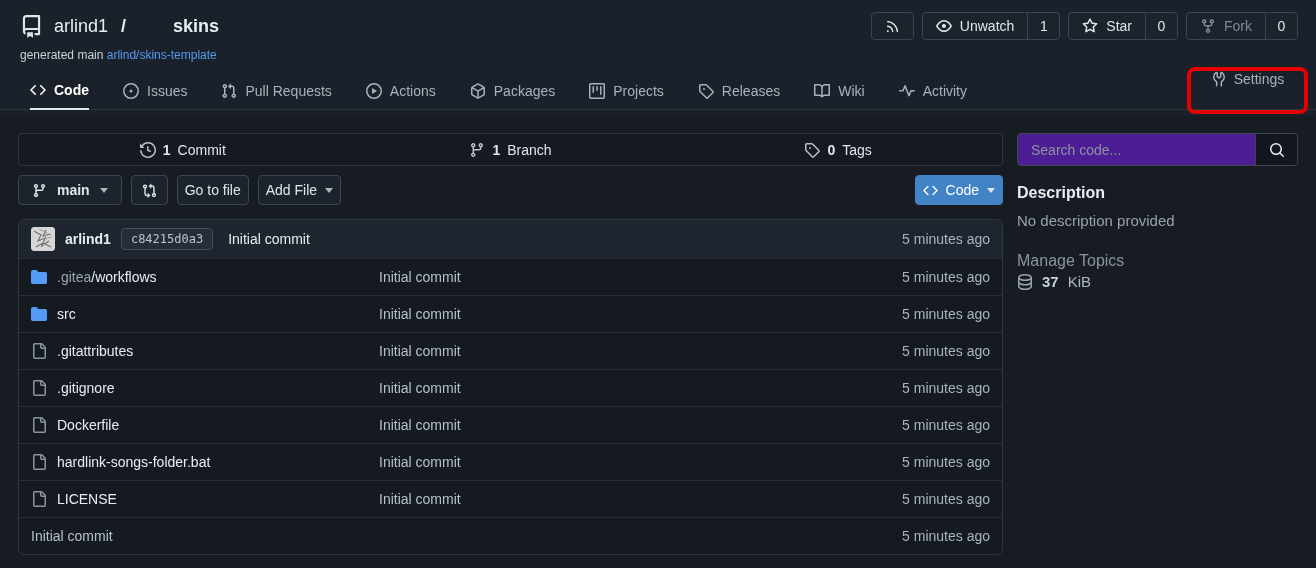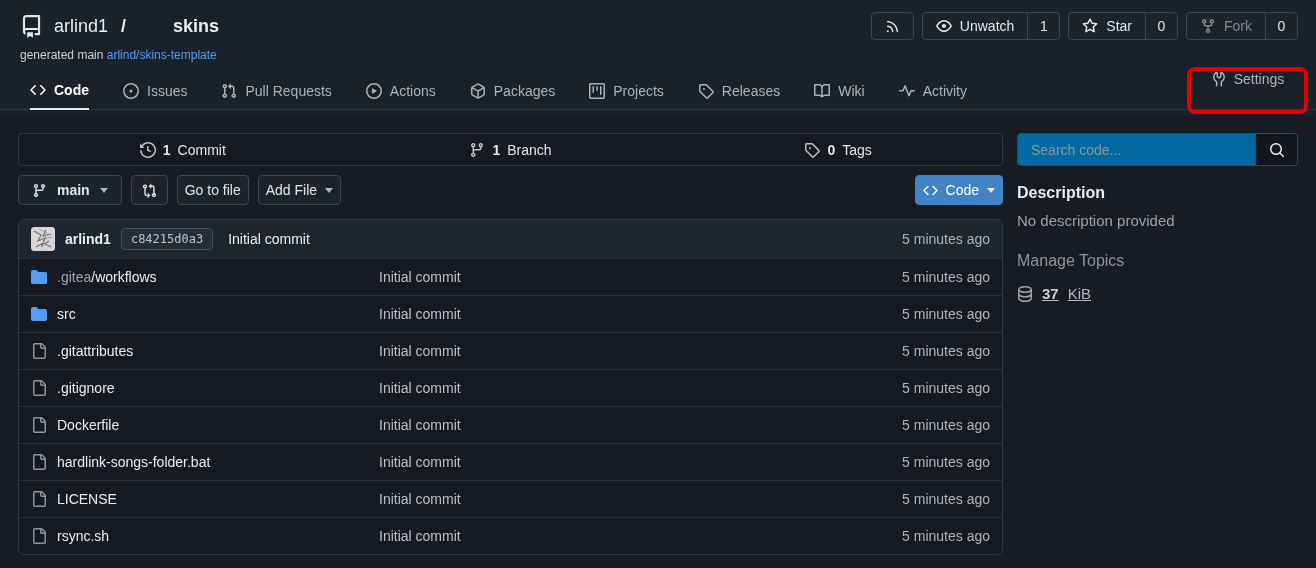--- a/index.html
+++ b/index.html
@@ -95,31 +95,31 @@
   .fname { flex:0 0 348px; display:flex; align-items:flex-end; gap:10px; cursor:pointer; }
   .fname .dim { color:#9aa4af; }
   .fname .mainpart { color:#e6edf3; }
   .folder-ic { color:#539bf5; }
   .file-ic { color:#8b949e; }
   .fmsg { flex:1; color:#b6c0ca; cursor:pointer; }
   .ftime { flex:0 0 140px; text-align:right; color:#a9b4bf; }
 
   
   .sidebar { flex:1; min-width:0; }
-  .search-row { display:flex; height:33px; border:1px solid #3d454f; border-radius:4px; overflow:hidden; background:#0369a1; }
+  .search-row { display:flex; height:33px; border:1px solid #3d454f; border-radius:4px; overflow:hidden; background:#4c1d95; }
   .search-input {
     flex:1; background:transparent; border:none; outline:none;
     color:#dfe5eb; padding:0 13px; font-size:14px; font-family:"Liberation Sans", sans-serif;
   }
   .search-input::placeholder { color:#8b949e; }
   .search-btn { width:42px; display:flex; align-items:center; justify-content:center; border-left:1px solid #3d454f; color:#e6edf3; cursor:pointer; background:#13171d; }
   .desc-title { margin-top:18px; font-size:16px; font-weight:700; }
   .desc-text { margin-top:10px; font-size:15px; color:#98a1ab; }
   .manage-topics { margin-top:23px; font-size:16px; color:#8b949e; cursor:pointer; }
-  .size-row { margin-top:15px; display:flex; align-items:center; gap:9px; color:#adb8c2; font-size:15px;text-decoration:underline; }
+  .size-row { margin-top:3px; display:flex; align-items:center; gap:9px; color:#adb8c2; font-size:15px; }
   .size-row svg { color:#9aa4ae; }
   .size-val { font-weight:700; color:#c6d0da; }
 </style>
 </head>
 <body>
 
 <div class="header">
   <div class="header-top">
     <div class="repo-title">
       <svg width="23" height="23" viewBox="0 0 16 16" fill="#dfe5eb">
@@ -388,26 +388,20 @@
           <svg class="file-ic" width="16" height="16" viewBox="0 0 16 16" fill="currentColor">
               <path d="M2 1.75C2 .784 2.784 0 3.75 0h6.586c.464 0 .909.184 1.237.513l2.914 2.914c.329.328.513.773.513 1.237v9.586A1.75 1.75 0 0 1 13.25 16h-9.5A1.75 1.75 0 0 1 2 14.25Zm1.75-.25a.25.25 0 0 0-.25.25v12.5c0 .138.112.25.25.25h9.5a.25.25 0 0 0 .25-.25V6h-2.75A1.75 1.75 0 0 1 9 4.25V1.5Zm6.75.062V4.25c0 .138.112.25.25.25h2.688l-.011-.013-2.914-2.914-.013-.011Z"></path>
             </svg>
           <span><span class="dim"></span><span class="mainpart">LICENSE</span></span>
         </div>
         <div class="fmsg">Initial commit</div>
         <div class="ftime">5 minutes ago</div>
       </div>
 
       <div class="file-row">
-        <div class="fname">
-          <svg class="file-ic" width="16" height="16" viewBox="0 0 16 16" fill="currentColor">
-              <path d="M2 1.75C2 .784 2.784 0 3.75 0h6.586c.464 0 .909.184 1.237.513l2.914 2.914c.329.328.513.773.513 1.237v9.586A1.75 1.75 0 0 1 13.25 16h-9.5A1.75 1.75 0 0 1 2 14.25Zm1.75-.25a.25.25 0 0 0-.25.25v12.5c0 .138.112.25.25.25h9.5a.25.25 0 0 0 .25-.25V6h-2.75A1.75 1.75 0 0 1 9 4.25V1.5Zm6.75.062V4.25c0 .138.112.25.25.25h2.688l-.011-.013-2.914-2.914-.013-.011Z"></path>
-            </svg>
-          <span><span class="dim"></span><span class="mainpart">rsync.sh</span></span>
-        </div>
         <div class="fmsg">Initial commit</div>
         <div class="ftime">5 minutes ago</div>
       </div>
     </div>
   </div>
 
   <div class="sidebar">
     <div class="search-row">
       <input class="search-input" placeholder="Search code..." style="">
       <div class="search-btn">

